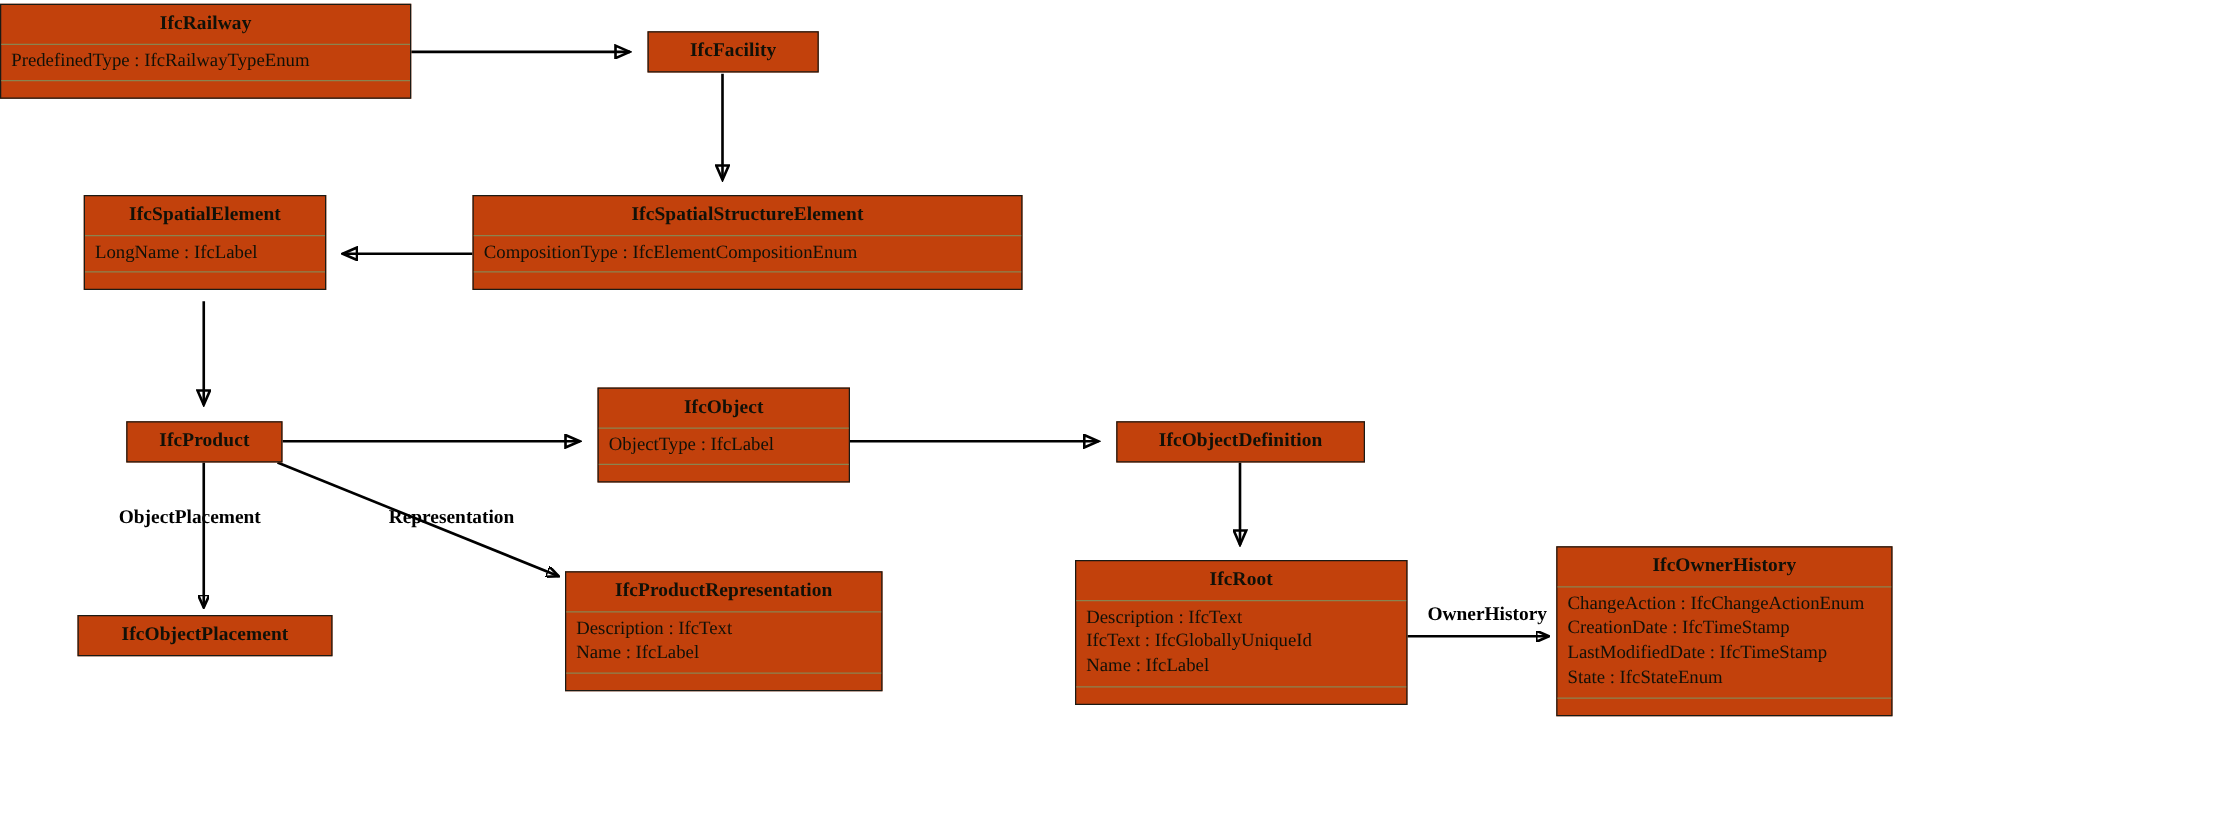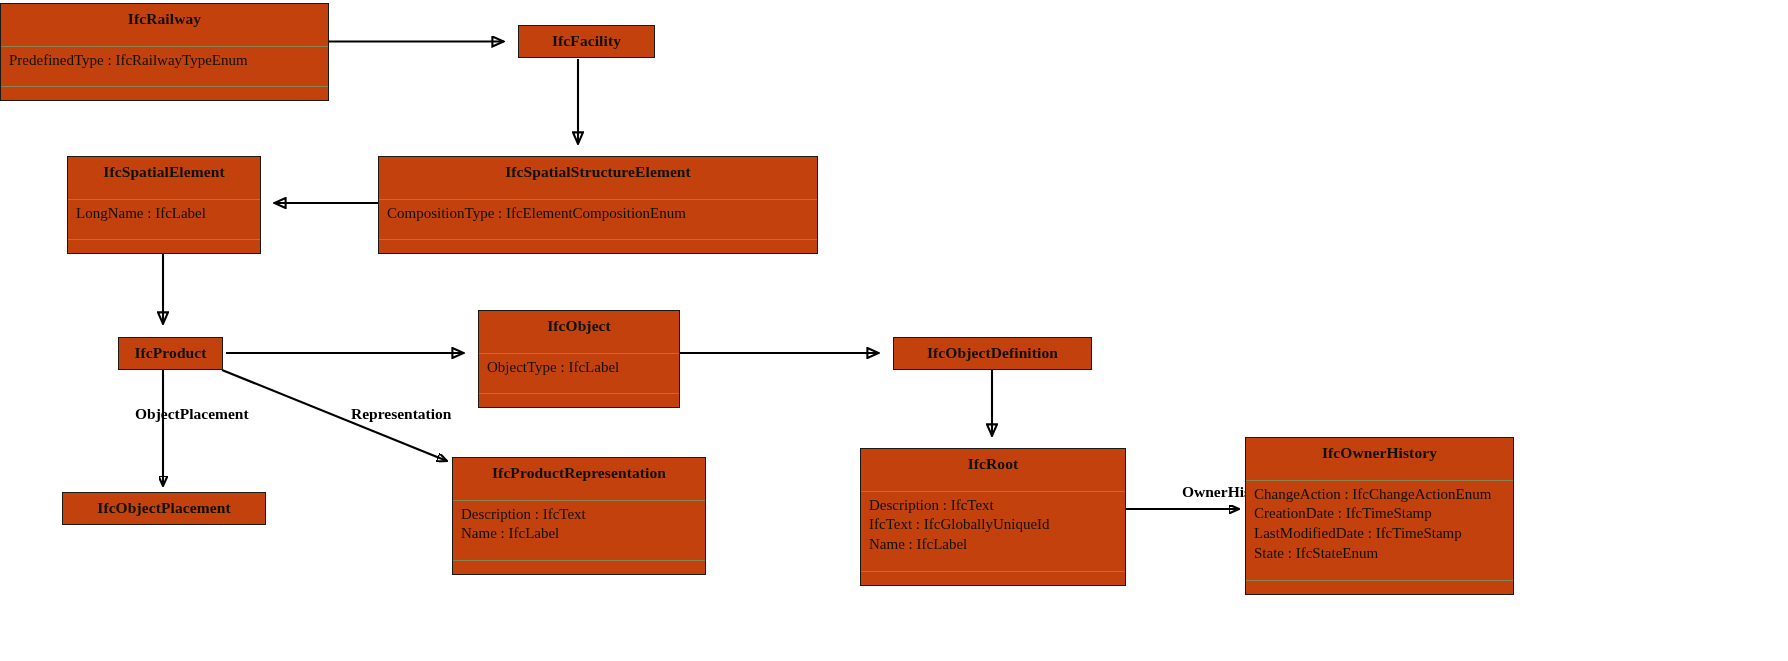--- a/index.html
+++ b/index.html
@@ -40,40 +40,38 @@
   }
   .uml-compartment {
     box-sizing: border-box;
     width: 100%;
     border-top: 1.6px solid #8a8450;
     padding: 4px 8px 5px 8px;
     font-size: 15px;
     line-height: 1.32;
     text-align: left;
     white-space: nowrap;
-    margin-top: 11px;
   }
   .uml-compartment.empty {
     min-height: 14px;
     padding: 6px 8px;
   }
   .uml-attr {
     display: block;
     white-space: nowrap;
   }
   
   .edge-label {
     position: absolute;
     font-family: "Liberation Serif", "DejaVu Serif", serif;
     font-size: 15.5px;
     font-weight: bold;
     color: #000000;
     white-space: nowrap;
     background: transparent;
-    margin-left: 40px;
   }
   
   #edges {
     position: absolute;
     left: 0;
     top: 0;
     width: 1788px;
     height: 661px;
     pointer-events: none;
   }
@@ -154,21 +152,21 @@
   </div>
 
   <div class="uml-class" style="left:478px; top:310px; width:202px;">
     <div class="uml-title">IfcObject</div>
     <div class="uml-compartment">
       <span class="uml-attr">ObjectType : IfcLabel</span>
     </div>
     <div class="uml-compartment empty"></div>
   </div>
 
-  <div class="uml-class" style="left:118px; top:337px; width:105px;">
+  <div class="uml-class" style="left:101px; top:337px; width:125px;">
     <div class="uml-title">IfcProduct</div>
   </div>
 
   <div class="uml-class" style="left:893px; top:337px; width:199px;">
     <div class="uml-title">IfcObjectDefinition</div>
   </div>
 
   <div class="uml-class" style="left:452px; top:457px; width:254px;">
     <div class="uml-title">IfcProductRepresentation</div>
     <div class="uml-compartment">

